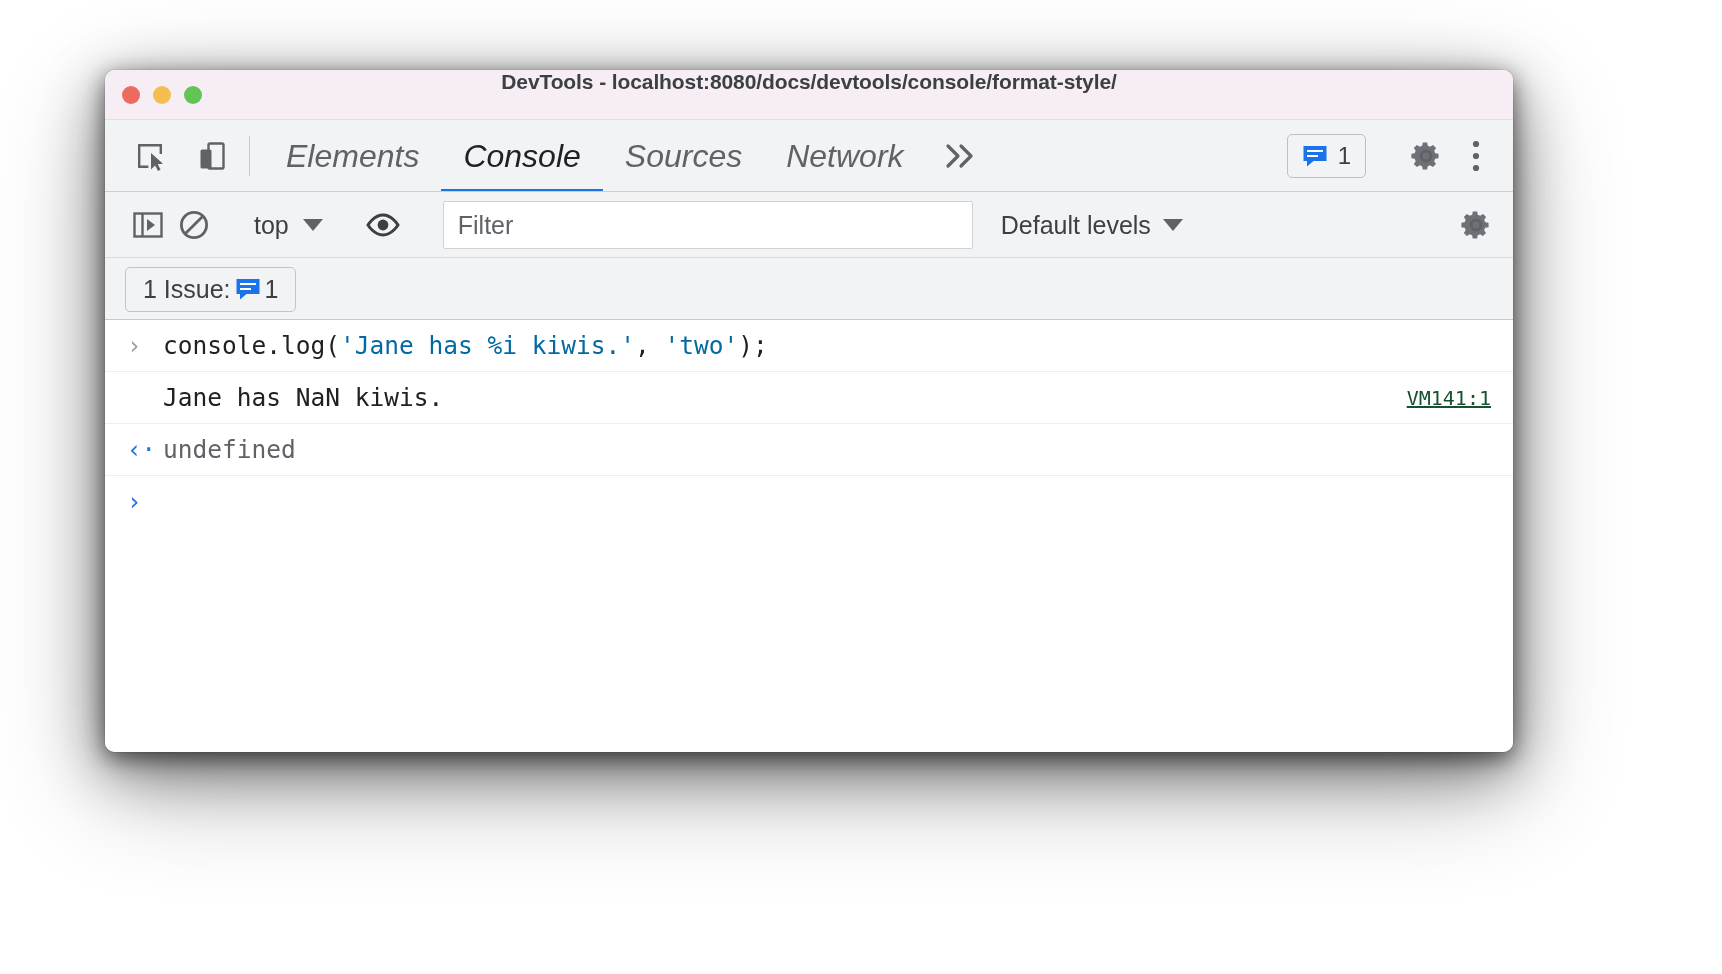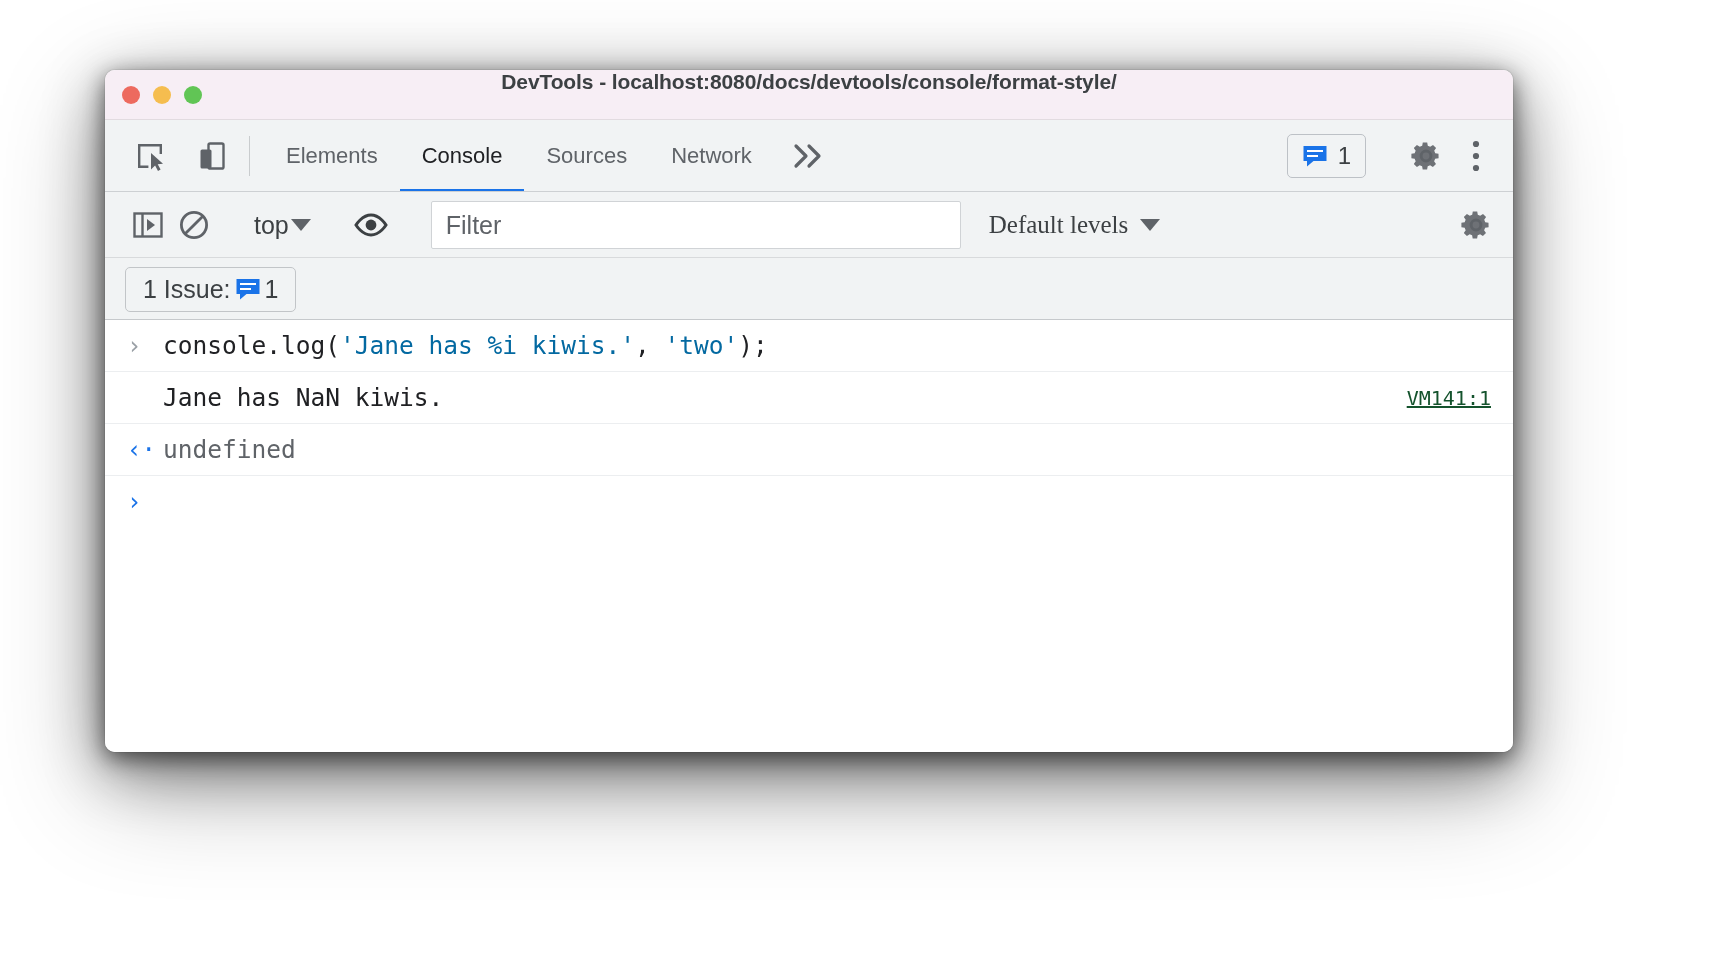--- a/index.html
+++ b/index.html
@@ -90,24 +90,25 @@
     width: 1px;
     background: #c9ccce;
     margin: 16px 14px;
     flex: 0 0 1px;
   }
   .tabs { display: flex; align-items: stretch; }
   .tab {
     display: flex;
     align-items: center;
     padding: 0 22px;
-    font-size: 22px;
+    font-size: 32px;
     color: #5f6368;
     position: relative;
     white-space: nowrap;
+    font-style: italic;
   }
   .tab.active { color: #202124; }
   .tab.active::after {
     content: "";
     position: absolute;
     left: 0; right: 0; bottom: 0;
     height: 3px;
     background: #1a73e8;
   }
   .tab-more {
@@ -153,21 +154,21 @@
   .consoletoolbar::after {
     content: "";
     position: absolute;
     left: 0; right: 0; bottom: 0;
     height: 1px;
     background: #d8dadc;
   }
   .ctx-select {
     display: flex;
     align-items: center;
-    gap: 2px;
+    gap: 14px;
     font-size: 25px;
     color: #3c4043;
     padding: 0 8px;
   }
   .caret {
     width: 0; height: 0;
     border-left: 10px solid transparent;
     border-right: 10px solid transparent;
     border-top: 12px solid #5f6368;
   }
@@ -186,21 +187,20 @@
     color: #5f6368;
   }
   .levels {
     display: flex;
     align-items: center;
     gap: 12px;
     font-size: 25px;
     color: #3c4043;
     padding: 0 10px;
     white-space: nowrap;
-    font-family: Liberation Serif, serif;
   }
   .ct-right { margin-left: auto; display: flex; align-items: center; }
 
   
   .issuesbar {
     height: 62px;
     flex: 0 0 62px;
     background: #f1f3f4;
     display: flex;
     align-items: center;

